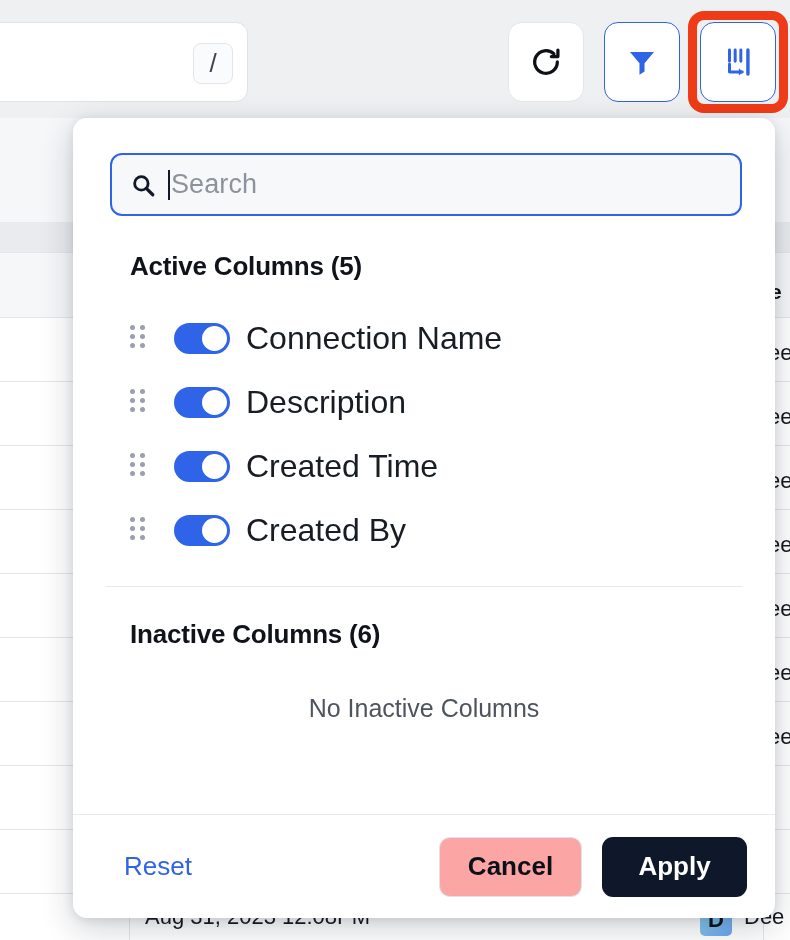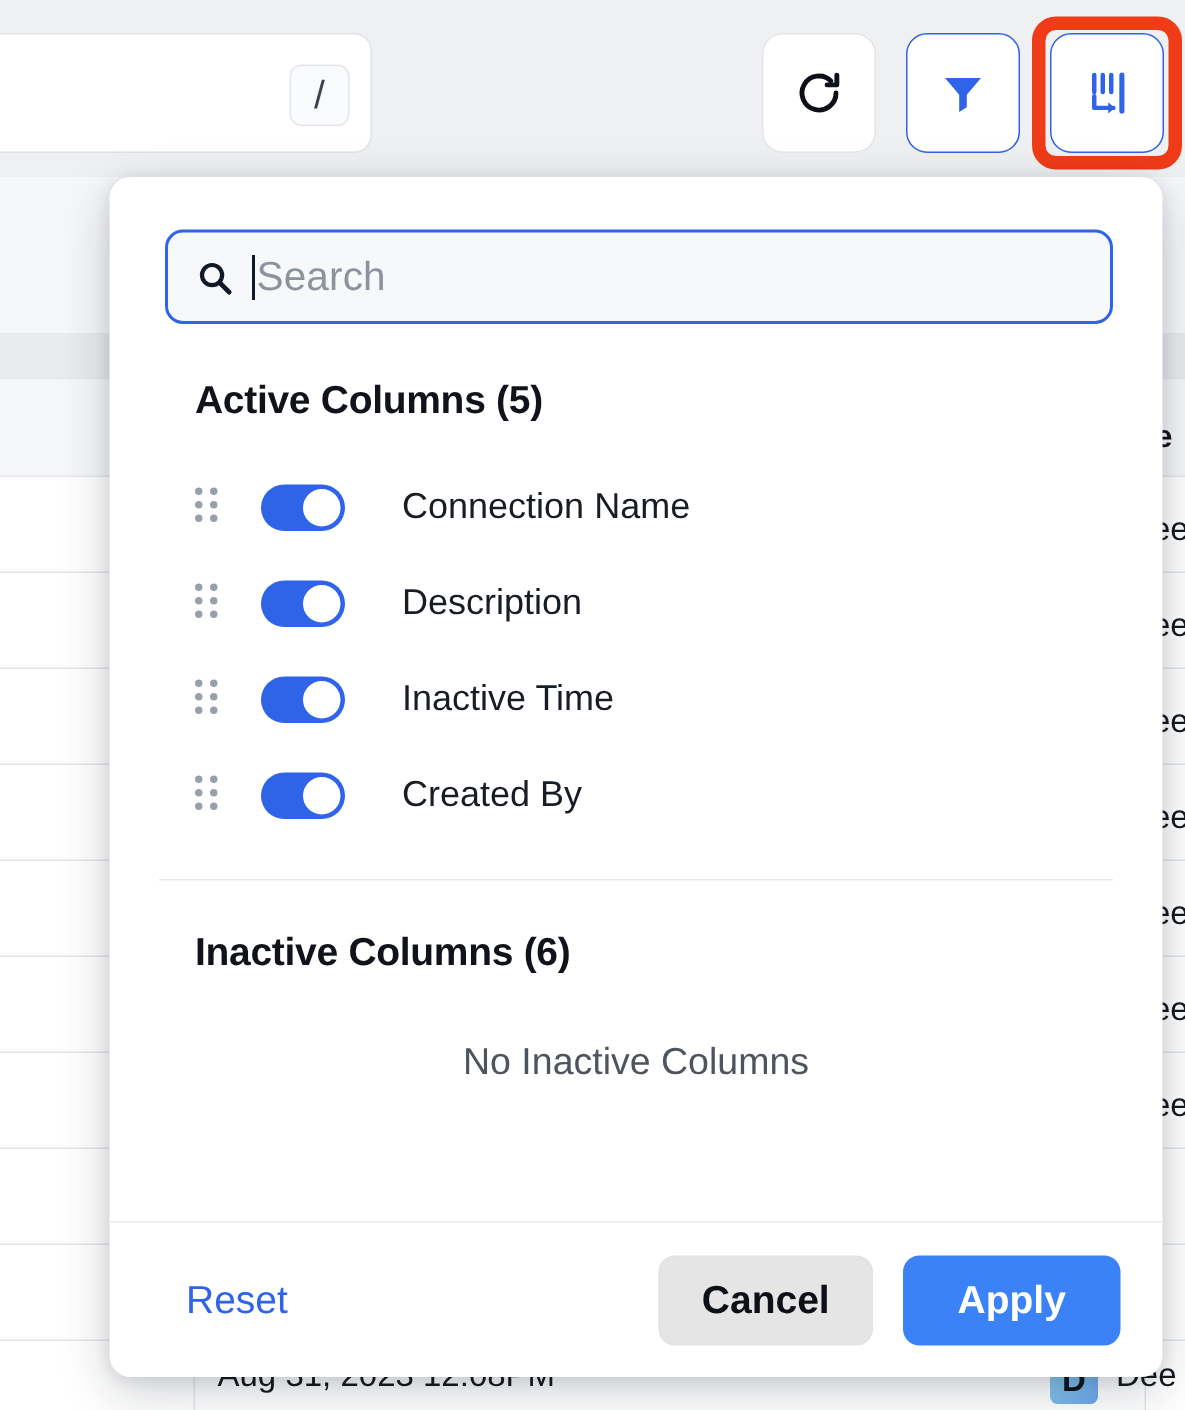--- a/index.html
+++ b/index.html
@@ -94,47 +94,47 @@
     background: #98a0ad;
   }
   .toggle {
     width: 56px; height: 31px; border-radius: 16px; background: #2f63e8;
     margin-left: 26px; position: relative; flex: 0 0 auto;
   }
   .toggle::after {
     content:""; position:absolute; right: 3px; top: 3px;
     width: 25px; height: 25px; border-radius: 50%; background: #ffffff;
   }
-  .col-label { font-size: 24px; color: #181c23; margin-left: 38px; }
+  .col-label { font-size: 32px; color: #181c23; margin-left: 16px; }
 
   .divider { height: 1px; background: #e7e9ec; margin-top: 24px; }
 
   .inactive-sec { padding: 32px 33px 0 33px; }
   .empty-msg {
     text-align: center; font-size: 25px; color: #4e545e; margin-top: 44px;
   }
 
   .footer {
     margin-top: auto; border-top: 1px solid #e7e9ec;
     height: 104px; display: flex; align-items: center;
     padding: 0 28px 0 51px;
   }
   .reset-link {
     font-size: 26px; color: #2f63e8; background: none; border: none;
     cursor: pointer; font-family: inherit;
   }
   .footer-right { margin-left: auto; display: flex; align-items: center; gap: 20px; }
   .btn-cancel {
     width: 143px; height: 60px; border: 1px solid #dfe2e6; border-radius: 11px;
-    background: #e5e5e5; color: #0d1117; font-size: 26px; font-weight: 700;
+    background: #fca5a5; color: #0d1117; font-size: 26px; font-weight: 700;
     font-family: inherit; cursor: pointer;
   }
   .btn-apply {
     width: 145px; height: 60px; border: none; border-radius: 11px;
-    background: #3b82f6; color: #ffffff; font-size: 26px; font-weight: 700;
+    background: #0f172a; color: #ffffff; font-size: 26px; font-weight: 700;
     font-family: inherit; cursor: pointer;
   }
 </style>
 </head>
 <body>
 
 <div id="root">
 
   <div class="bg-table">
     <div class="bg-strip-a" style="top:0;height:104px;"></div>
@@ -250,21 +250,21 @@
         <div class="col-row">
           <span class="grip">
             <i style="left:0;top:0"></i>
               <i style="left:10px;top:0"></i>
             <i style="left:0;top:9px"></i>
               <i style="left:10px;top:9px"></i>
             <i style="left:0;top:18px"></i>
               <i style="left:10px;top:18px"></i>
           </span>
           <span class="toggle"></span>
-          <span class="col-label">Inactive Time</span>
+          <span class="col-label">Created Time</span>
         </div>
 
         <div class="col-row">
           <span class="grip">
             <i style="left:0;top:0"></i>
               <i style="left:10px;top:0"></i>
             <i style="left:0;top:9px"></i>
               <i style="left:10px;top:9px"></i>
             <i style="left:0;top:18px"></i>
               <i style="left:10px;top:18px"></i>

